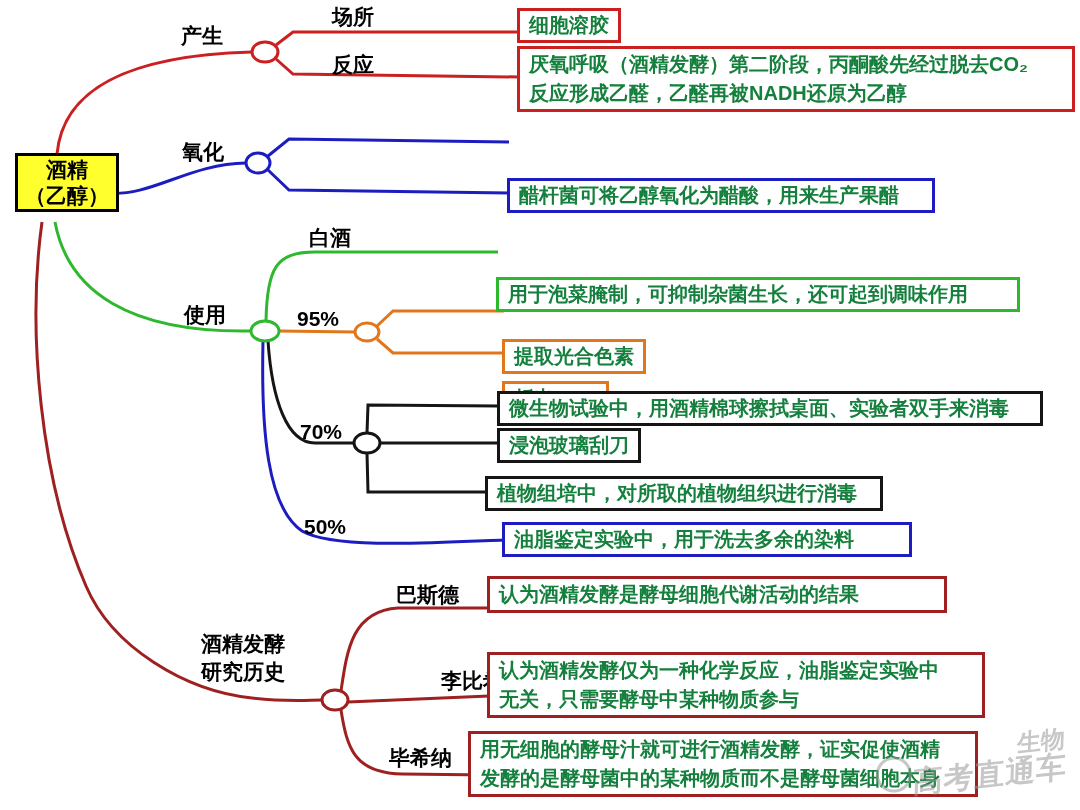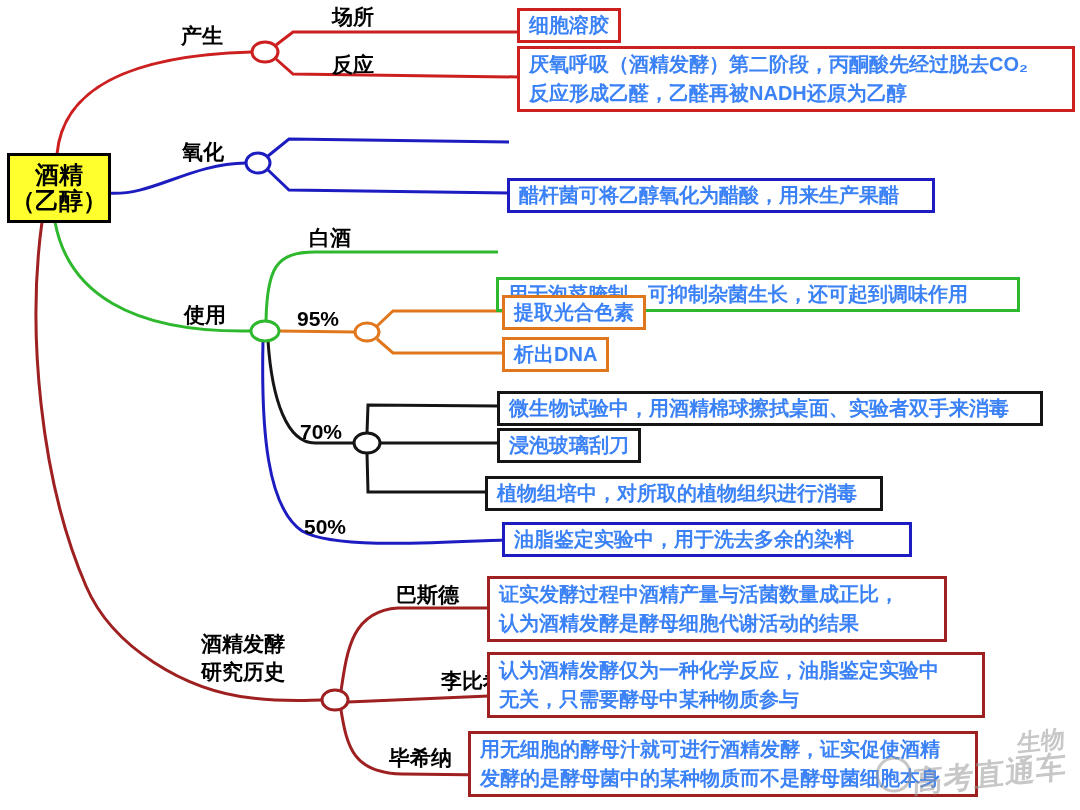--- a/index.html
+++ b/index.html
@@ -2,32 +2,32 @@
 <html><head>
 <meta charset="utf-8">
 <style>
   html,body{margin:0;padding:0;background:#fff;}
   .canvas{position:relative;width:1080px;height:810px;background:#ffffff;overflow:hidden;
           font-family:"Liberation Sans", sans-serif;}
   svg.connectors{position:absolute;left:0;top:0;width:1080px;height:810px;z-index:1;}
   .lbl{position:absolute;z-index:2;font-weight:bold;font-size:21px;color:#000;white-space:nowrap;}
   .lbl2{text-align:center;line-height:28px;}
   .nodebox{position:absolute;z-index:3;background:#fff;border:3px solid #000;box-sizing:border-box;
-           width:max-content;padding:1px 9px;font-weight:bold;font-size:20px;color:#3b82f6;}
+           width:max-content;padding:1px 9px;font-weight:bold;font-size:20px;color:#15803d;}
   .nodebox .bl{line-height:27px;white-space:nowrap;}
   .box2 .bl{line-height:29px;}
   .red{border-color:#cc2020;}
   .blue{border-color:#1c1cc0;}
   .green{border-color:#2eb82e;margin-top:42px;}
-  .orange{border-color:#e0771c;}
+  .orange{border-color:#e0771c;margin-top:44px;}
   .blk{border-color:#151515;}
   .darkred{border-color:#9e2020;}
-  .root{position:absolute;z-index:3;left:7px;top:153px;width:104px;height:70px;background:#ffff2e;
+  .root{position:absolute;z-index:3;left:15px;top:153px;width:104px;height:59px;background:#ffff2e;
         border:3px solid #000;box-sizing:border-box;display:flex;flex-direction:column;
-        justify-content:center;align-items:center;font-weight:bold;font-size:24px;line-height:26px;color:#000;}
+        justify-content:center;align-items:center;font-weight:bold;font-size:21px;line-height:26px;color:#000;}
   .watermark{position:absolute;left:872px;top:734px;width:208px;height:76px;z-index:6;
              transform:rotate(-6deg);color:#9a9a9a;opacity:0.55;font-weight:bold;pointer-events:none;}
   .wm-circle{position:absolute;left:4px;top:14px;width:30px;height:30px;border:3px solid #9a9a9a;border-radius:50%;}
   .wm-main{position:absolute;left:40px;top:22px;font-size:30px;letter-spacing:1px;transform:skewX(-8deg);white-space:nowrap;}
   .wm-sub{position:absolute;left:148px;top:-2px;font-size:24px;transform:skewX(-8deg);white-space:nowrap;}
 </style>
 </head>
 <body>
 
 <div class="canvas">
@@ -141,21 +141,20 @@
 
   <div class="nodebox blk" style="left:485px;top:476px;min-width:398px;">
     <div class="bl">植物组培中，对所取的植物组织进行消毒</div>
   </div>
 
   <div class="nodebox blue" style="left:502px;top:522px;min-width:410px;">
     <div class="bl">油脂鉴定实验中，用于洗去多余的染料</div>
   </div>
 
   <div class="nodebox darkred box2" style="left:487px;top:576px;min-width:460px;">
-    <div class="bl">证实发酵过程中酒精产量与活菌数量成正比，</div>
     <div class="bl">认为酒精发酵是酵母细胞代谢活动的结果</div>
   </div>
 
   <div class="nodebox darkred box2" style="left:487px;top:652px;min-width:498px;">
     <div class="bl">认为酒精发酵仅为一种化学反应，油脂鉴定实验中</div>
     <div class="bl">无关，只需要酵母中某种物质参与</div>
   </div>
 
   <div class="nodebox darkred box2" style="left:468px;top:731px;min-width:510px;">
     <div class="bl">用无细胞的酵母汁就可进行酒精发酵，证实促使酒精</div>

